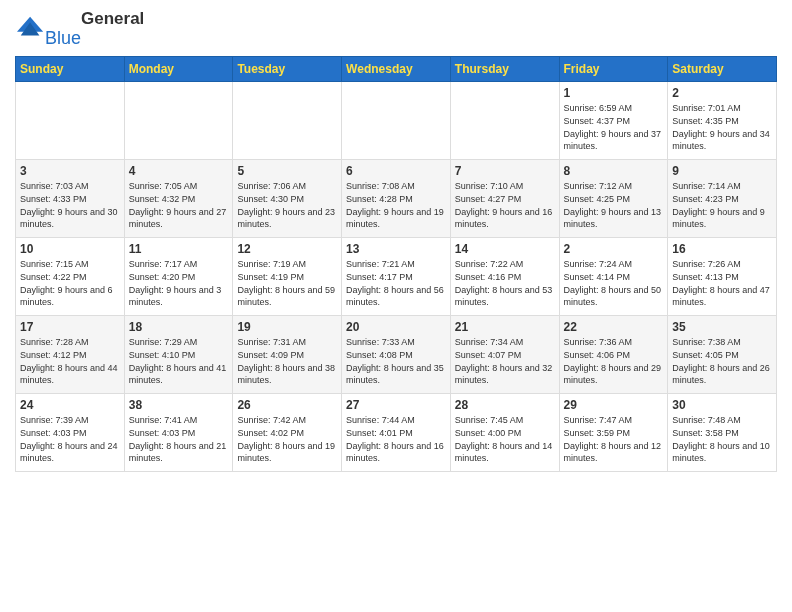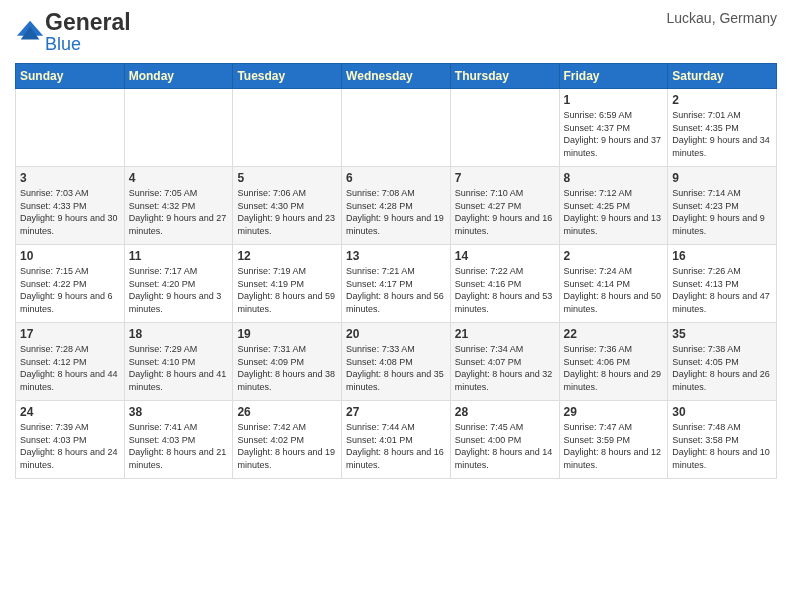--- a/index.html
+++ b/index.html
@@ -4,31 +4,31 @@
   <style>
     * { margin: 0; padding: 0; box-sizing: border-box; }
     body { width: 792px; height: 612px; font-family: Arial, sans-serif; background: #fff; overflow: hidden; }
     
     .page { width: 792px; height: 612px; padding: 10px 15px; }
     
     .header { display: flex; justify-content: space-between; align-items: flex-start; margin-bottom: 8px; }
     
     .logo { display: flex; align-items: center; }
     .logo-text { line-height: 1.1; }
-    .logo-text .general { font-size: 23px; font-weight: bold; color: #333; }
+    .logo-text .general { font-size: 17px; font-weight: bold; color: #333; margin-left: 36px; }
     .logo-text .blue { font-size: 18px; font-weight: normal; color: #2471c8; }
     .logo-icon { width: 28px; height: 28px; margin-left: 2px; }
     
     .title-block { text-align: right; }
     .month-title { font-size: 32px; color: #333; font-weight: normal; }
     .location { font-size: 14px; color: #555; }
     
     table { width: 100%; border-collapse: collapse; table-layout: fixed; }
     
-    thead th { background: #2471c8; color: #fef9c3; font-size: 12px; font-weight: bold; padding: 5px 4px; text-align: left; border: 1px solid #1a5fa8; }
+    thead th { background: #2471c8; color: #fde047; font-size: 12px; font-weight: bold; padding: 5px 4px; text-align: left; border: 1px solid #1a5fa8; }
     
     tbody tr { background: #fff; }
     tbody tr:nth-child(even) { background: #f5f5f5; }
     
     td { vertical-align: top; padding: 4px 4px; border: 1px solid #ddd; font-size: 9.5px; color: #333; height: 78px; width: calc(100%/7); }
     
     .day-num { font-size: 12px; font-weight: bold; display: block; margin-bottom: 2px; }
     .day-info { font-size: 9px; line-height: 1.4; color: #333; }
     
     .empty { background: #fff; }
@@ -43,21 +43,20 @@
       <svg class="logo-icon" viewBox="0 0 30 30" xmlns="http://www.w3.org/2000/svg">
         <polygon points="14,2 28,18 0,18" fill="#2471c8"></polygon>
         <polygon points="14,8 24,22 4,22" fill="#1a5fa8"></polygon>
       </svg>
       <div class="logo-text">
         <span class="general">General</span><br>
         <span class="blue">Blue</span>
       </div>
     </div>
     <div class="title-block">
-      <div class="location">Luckau, Germany</div>
     </div>
   </div>
 
   <table>
     <thead>
       <tr>
       <th>Sunday</th>
           <th>Monday</th>
           <th>Tuesday</th>
           <th>Wednesday</th>

